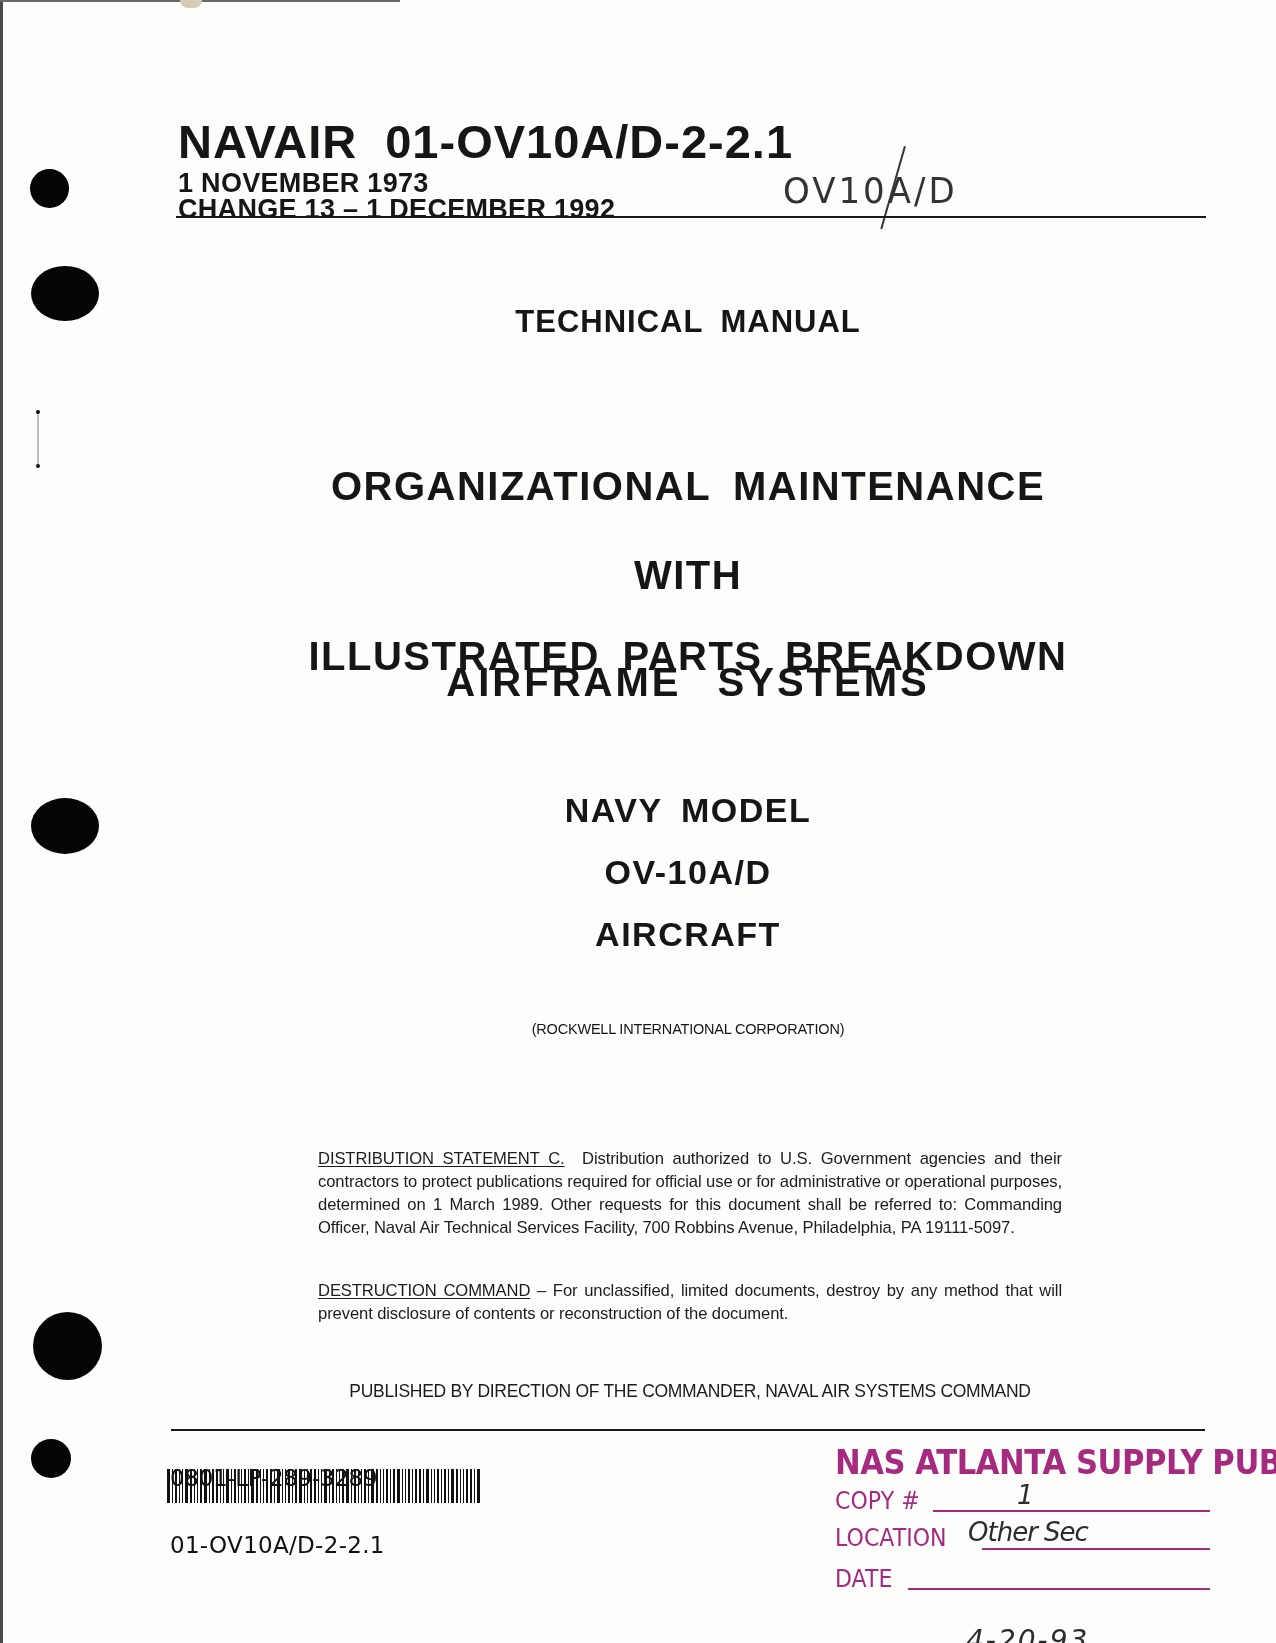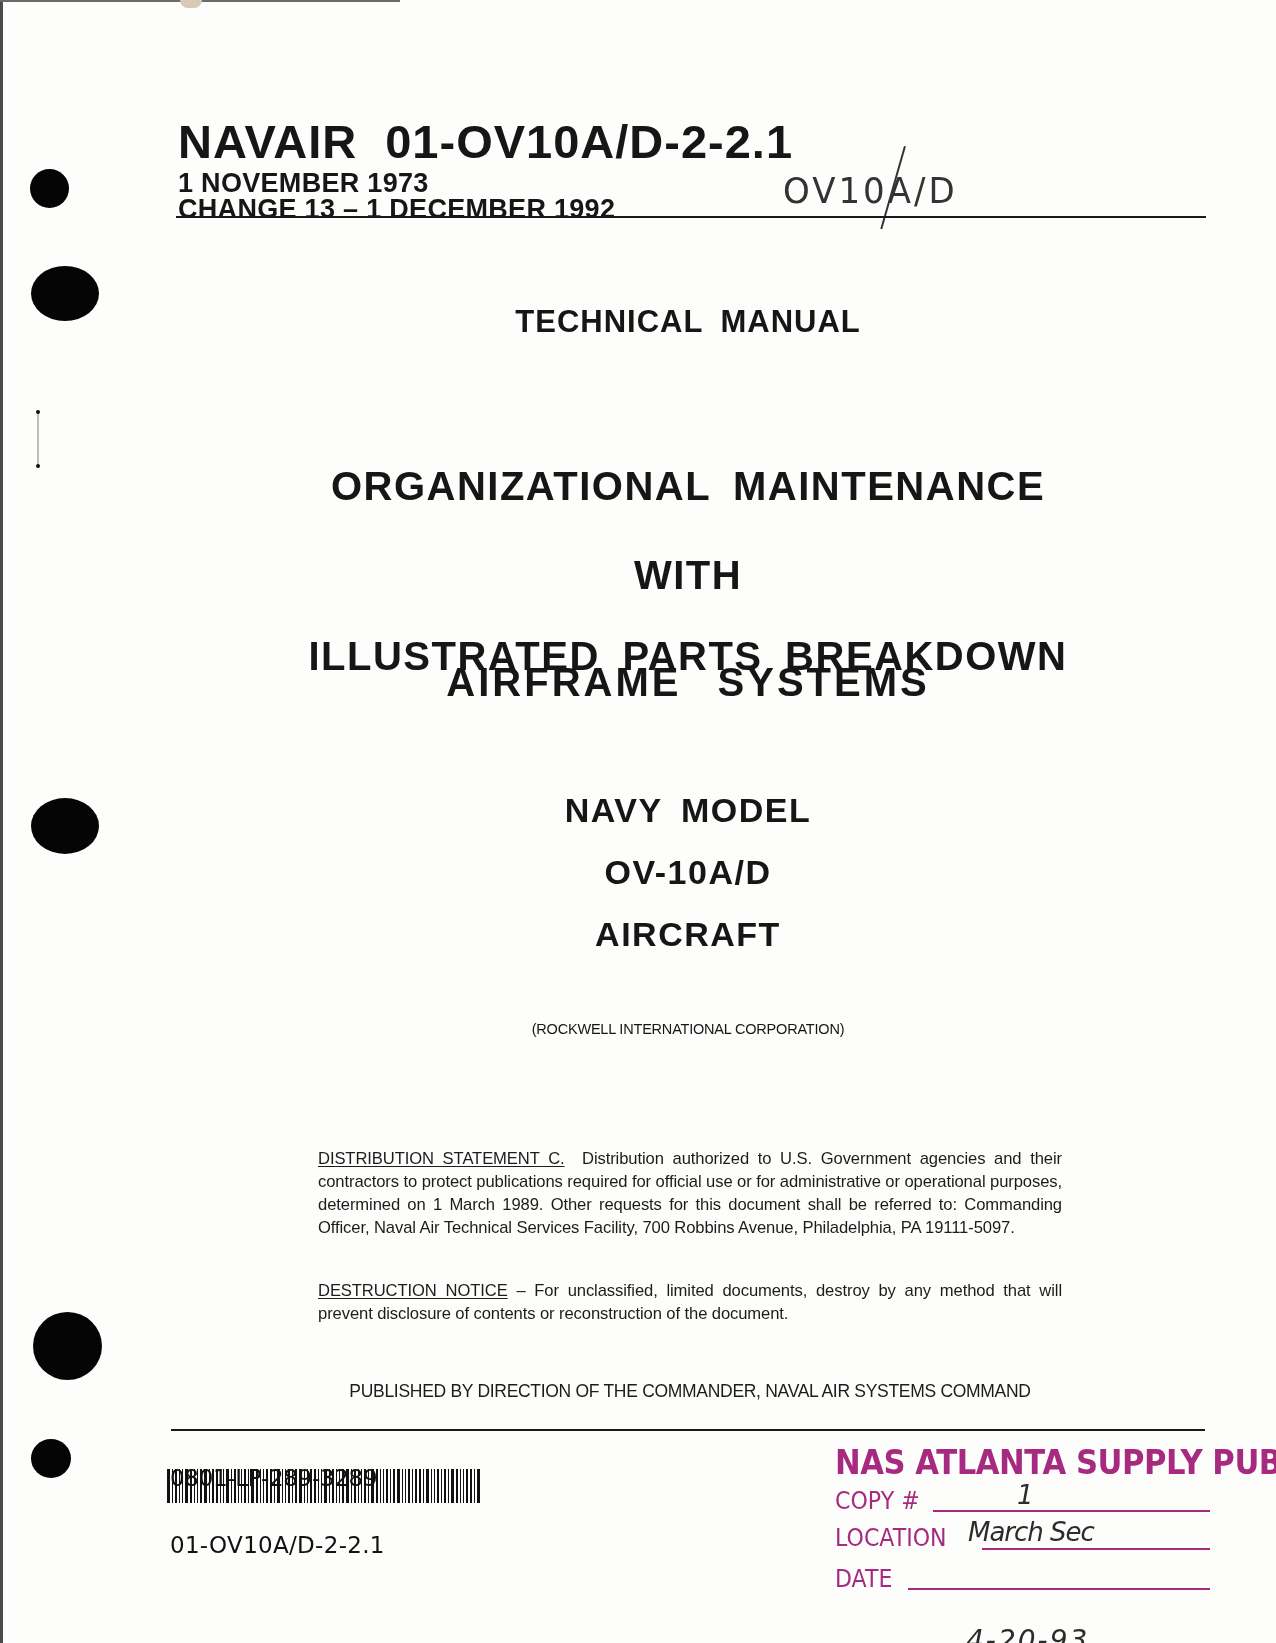--- a/index.html
+++ b/index.html
@@ -87,21 +87,21 @@
 <div class="center-line t-org">ORGANIZATIONAL MAINTENANCE</div>
 <div class="center-line t-with">WITH</div>
 <div class="center-line t-ipb">ILLUSTRATED PARTS BREAKDOWN</div>
 <div class="center-line t-air">AIRFRAME SYSTEMS</div>
 <div class="center-line t-navy">NAVY MODEL</div>
 <div class="center-line t-ov">OV-10A/D</div>
 <div class="center-line t-acft">AIRCRAFT</div>
 <div class="center-line t-rock">(ROCKWELL INTERNATIONAL CORPORATION)</div>
 
 <div class="notice dist"><span class="lead">DISTRIBUTION STATEMENT C.</span>&nbsp; <span>Distribution authorized to U.S. Government agencies and their contractors to protect publications required for official use or for administrative or operational purposes, determined on 1 March 1989.  Other requests for this document shall be referred to:  Commanding Officer, Naval Air Technical Services Facility, 700 Robbins Avenue, Philadelphia, PA 19111-5097.</span></div>
-<div class="notice dest"><span class="lead">DESTRUCTION NOTICE</span><span> – For unclassified, limited documents, destroy by any method that will prevent disclosure of contents or reconstruction of the document.</span></div>
+<div class="notice dest"><span class="lead">DESTRUCTION COMMAND</span><span> – For unclassified, limited documents, destroy by any method that will prevent disclosure of contents or reconstruction of the document.</span></div>
 
 <div class="published">PUBLISHED BY DIRECTION OF THE COMMANDER, NAVAL AIR SYSTEMS COMMAND</div>
 <div class="rule" style="left:171px;top:1429px;width:1034px;"></div>
 
 <div class="abs stock-no">0801-LP-289-3289</div>
 <div class="barcode" id="barcode">
     <span style="width: 3px;"></span>
     <span style="width: 1px;"></span>
     <span style="width: 2px;"></span>
     <span style="width: 1px;"></span>
@@ -189,16 +189,16 @@
     <span style="width: 3px;"></span>
   </div>
 <div class="abs pub-no">01-OV10A/D-2-2.1</div>
 
 <div class="stamp stamp-title">NAS ATLANTA SUPPLY PUB</div>
 <div class="stamp stamp-label copy-label">COPY #</div>
 <div class="stamp-line" style="left:933px;top:1510px;width:277px;"></div>
 <div class="hand copy-val">1</div>
 <div class="stamp stamp-label loc-label">LOCATION</div>
 <div class="stamp-line" style="left:982px;top:1548px;width:228px;"></div>
-<div class="hand loc-val">March Sec</div>
+<div class="hand loc-val">Other Sec</div>
 <div class="stamp stamp-label date-label">DATE</div>
 <div class="stamp-line" style="left:908px;top:1588px;width:302px;"></div>
 <div class="hand date-val">4-20-93</div>
 
 </body></html>

